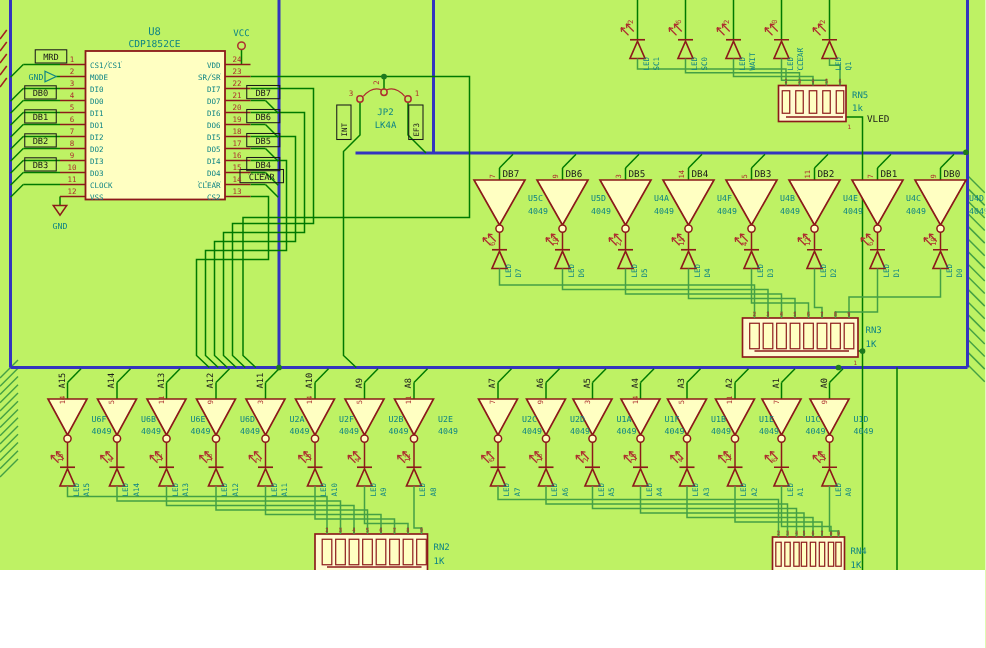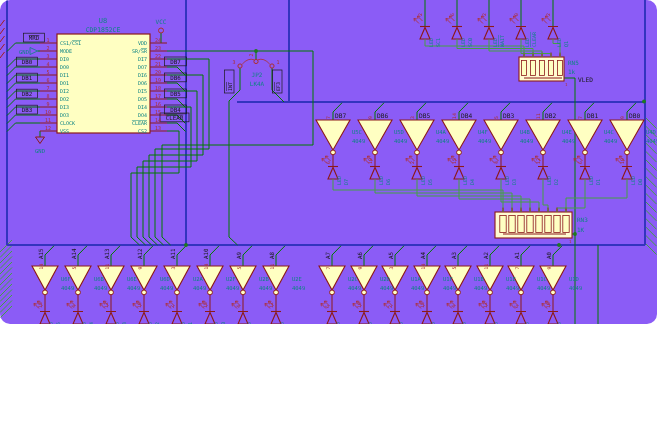--- a/index.html
+++ b/index.html
@@ -1,16 +1,16 @@
 <!DOCTYPE html>
 <html><head>
 <meta charset="utf-8">
 <style>
   html,body{margin:0;padding:0;background:#ffffff;}
-  #wrap{width:657px;height:324px;overflow:hidden;background:#8b5cf6;border-radius:10px;}
+  #wrap{width:657px;height:380px;overflow:hidden;background:#bef264;}
   .t{font-family:"DejaVu Sans Mono","Liberation Mono",monospace;}
   svg text{white-space:pre;}
 </style>
 </head>
 <body>
 
 <div id="wrap">
 <svg id="schem" width="657" height="432" viewBox="0 0 657 432">
   <g id="g-hatch">
         <path d="M0,26 L4.5,20" stroke="#A02020" stroke-width="1" fill="none"></path>

